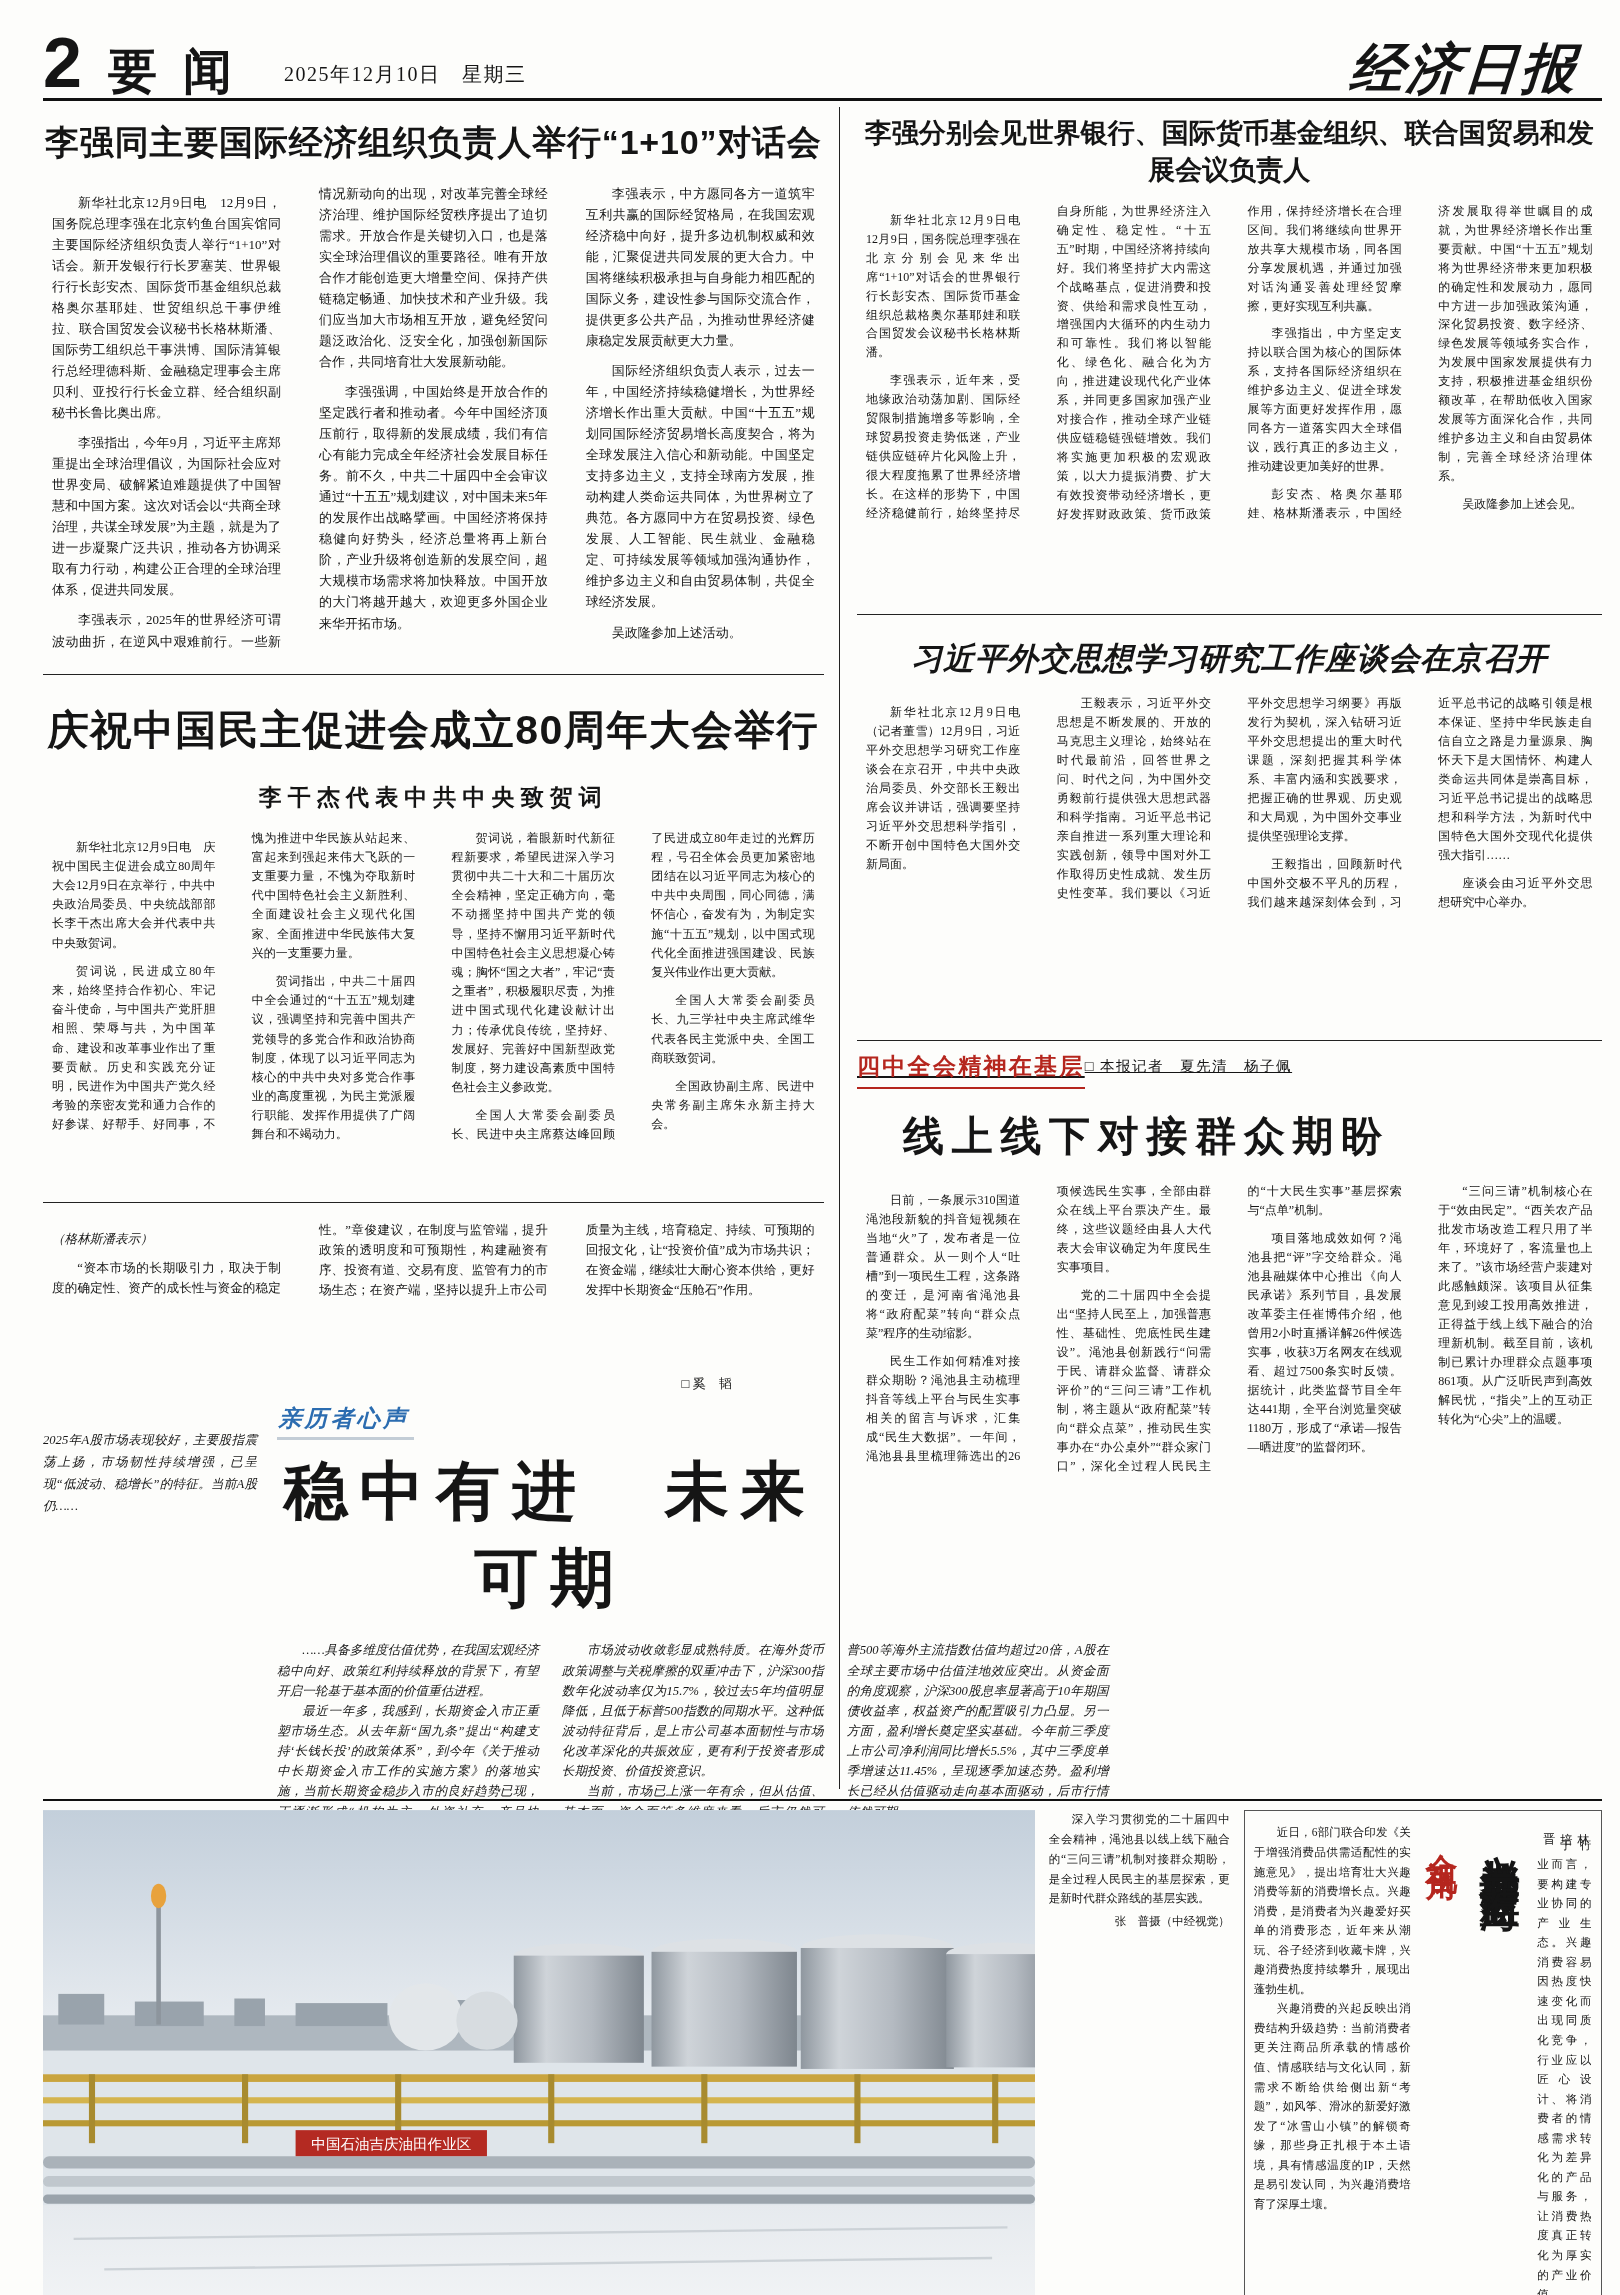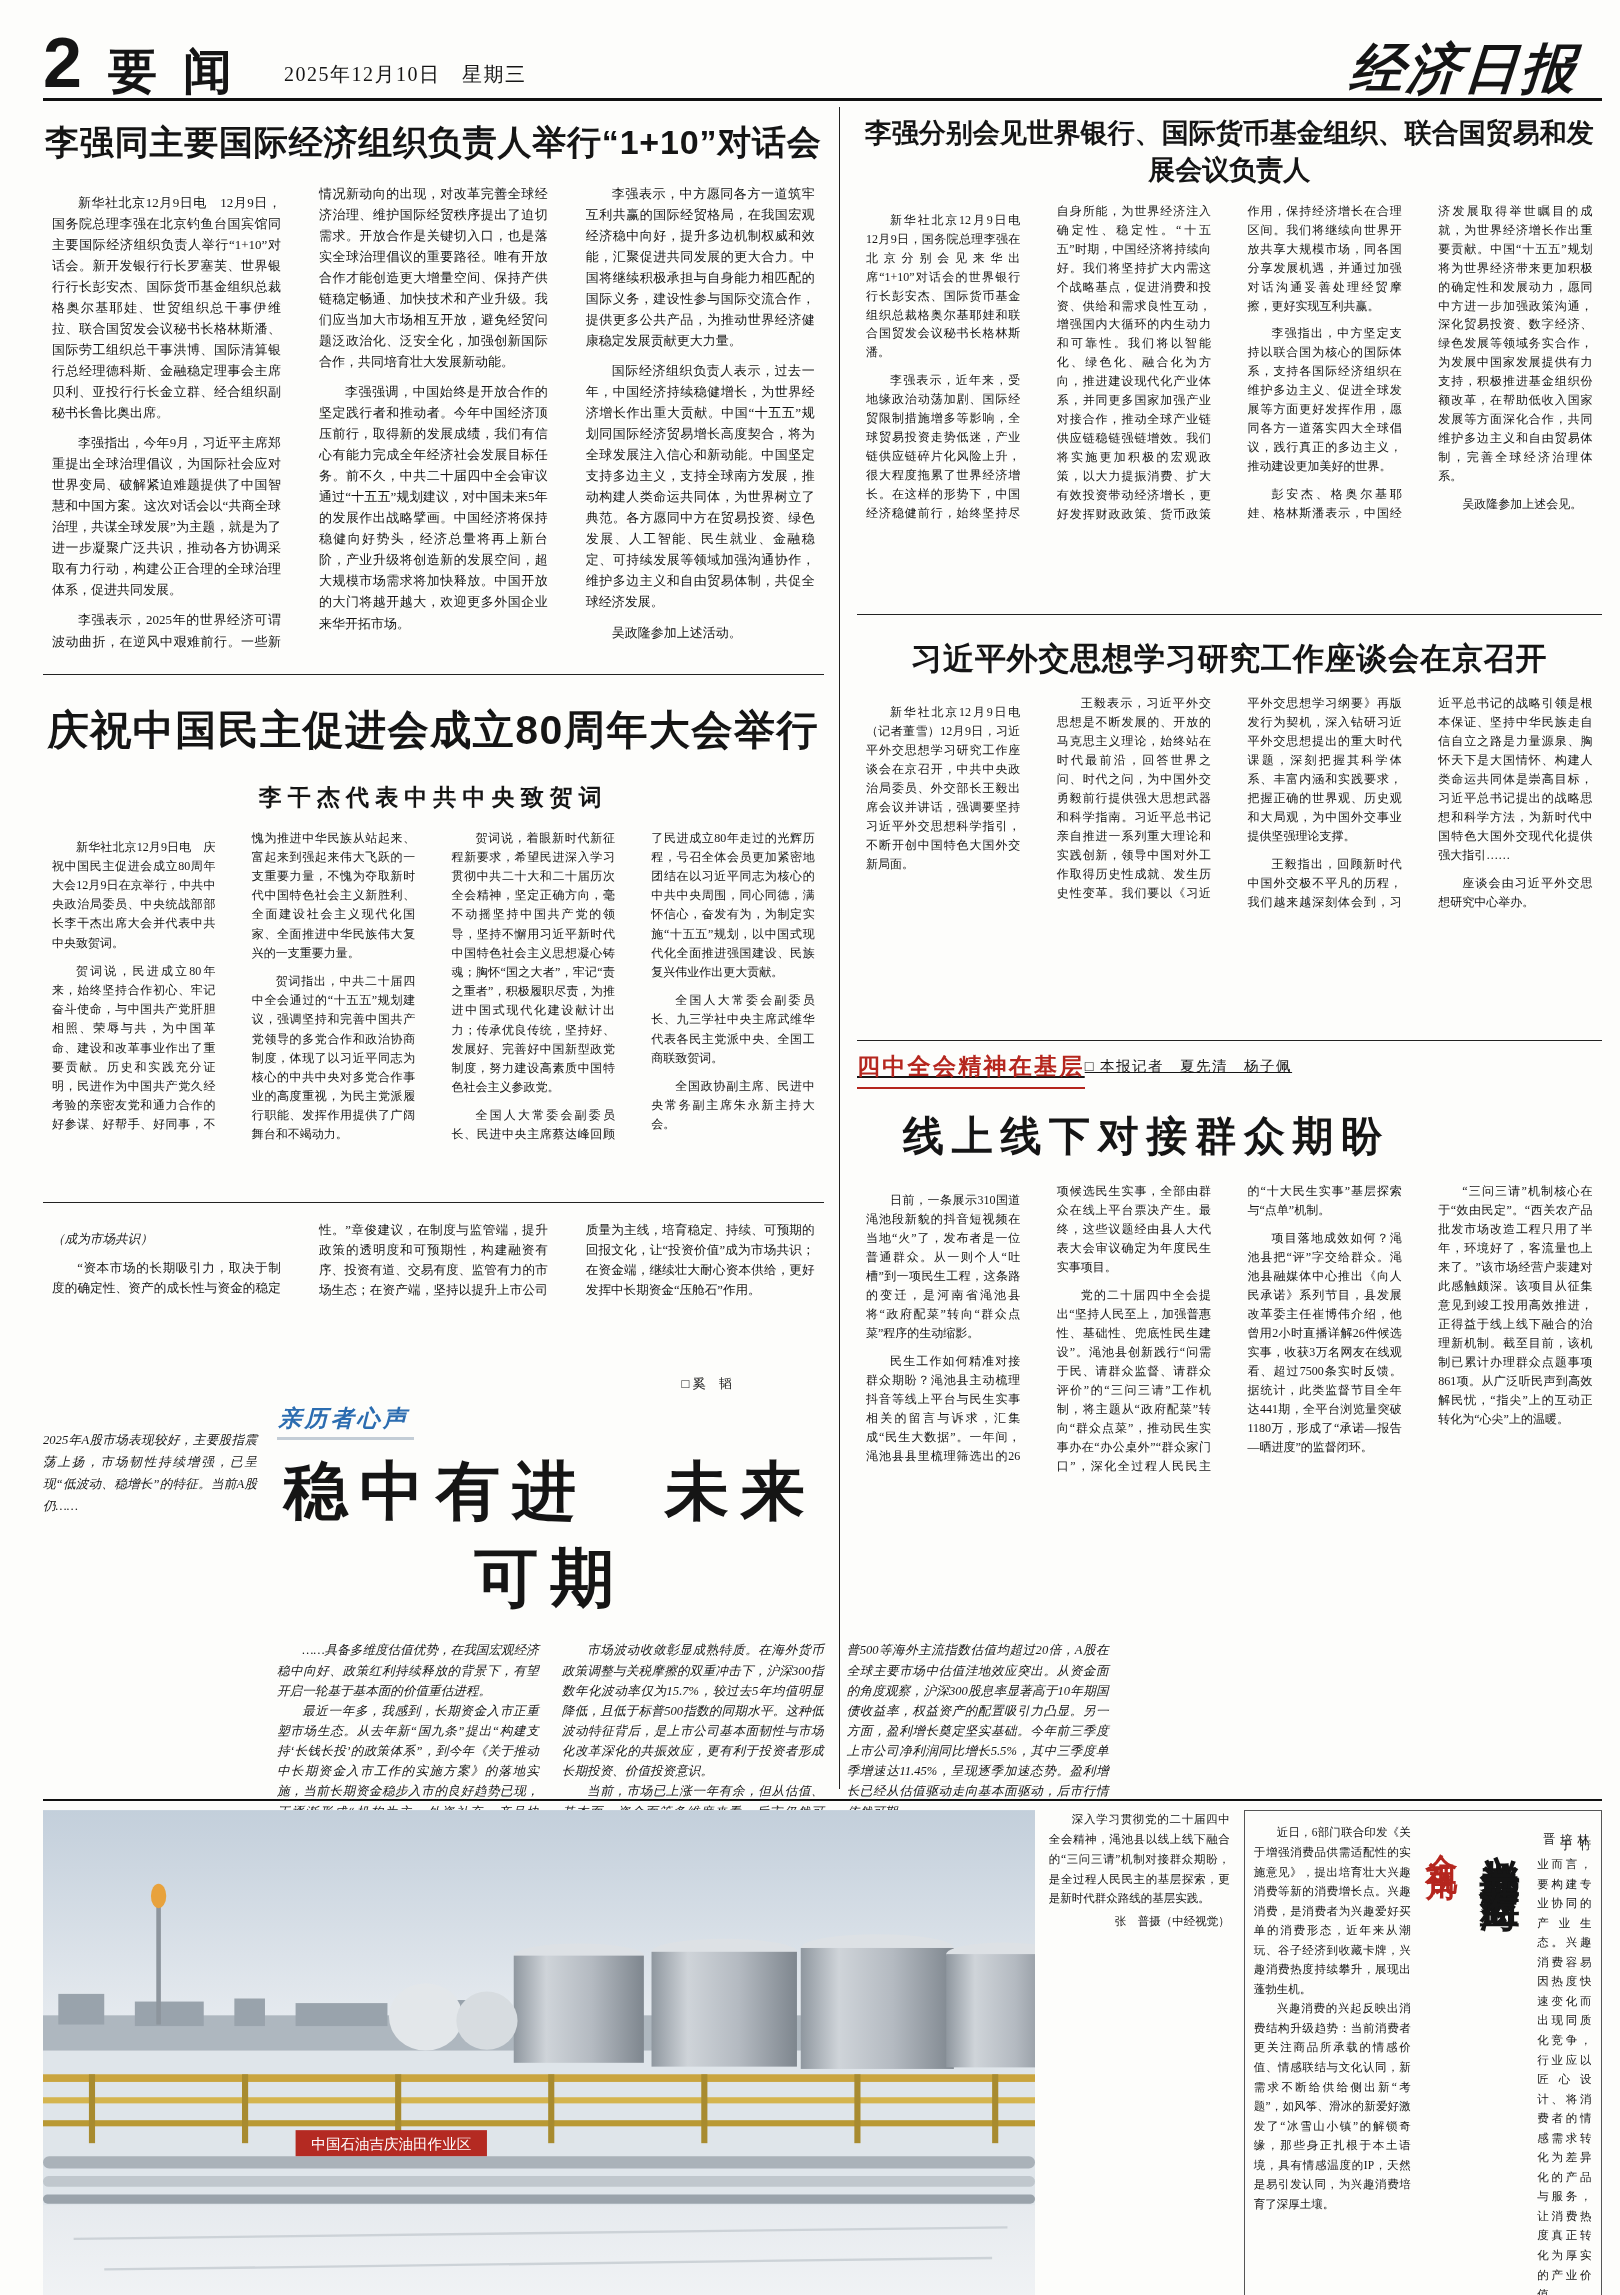--- a/index.html
+++ b/index.html
@@ -26,21 +26,21 @@
   
   .a1{height:568px;margin-bottom:10.7px;}
   .a1 h1{font-size:34px;font-weight:900;text-align:center;letter-spacing:0.8px;padding:12.2px 0 17px;}
   .a1 .body{column-count:3;column-gap:20px;font-size:13px;line-height:1.62;height:490px;}
   
   .a2{height:508px;margin-bottom:12.2px;}
   .a2 h1{font-size:27px;font-weight:900;text-align:center;line-height:1.35;padding:7.7px 0 13.8px;}
   .a2 .body{column-count:4;column-gap:18.4px;font-size:12px;line-height:1.58;height:398px;}
   
   .a3{height:412px;}
-  .a3 h1{font-size:31px;font-weight:900;text-align:center;padding:10.7px 0 13.8px;letter-spacing:0.8px;}
+  .a3 h1{font-size:31px;font-weight:900;text-align:center;padding:10.7px 0 13.8px;letter-spacing:0.8px;font-style:italic;}
   .a3 .body{column-count:4;column-gap:18.4px;font-size:12px;line-height:1.58;height:329px;}
   
   .mj{height:517px;margin-bottom:9.2px;}
   .mj h1{font-size:41px;font-weight:900;text-align:center;letter-spacing:1.5px;padding:17px 0 7.7px;}
   .mj h2{font-size:23px;font-weight:700;text-align:center;letter-spacing:6.1px;padding:4.6px 0 15.3px;
          font-family:"Liberation Serif",serif;margin-top:12px;}
   .mj .body{column-count:4;column-gap:18.4px;font-size:12px;line-height:1.6;height:377px;}
   
   .jc{height:749px;border-top:0.8px solid #222;padding-top:10.7px;}
   .jc-top{display:flex;align-items:flex-start;text-decoration:underline;}
@@ -127,21 +127,21 @@
             <p>贺词指出，中共二十届四中全会通过的“十五五”规划建议，强调坚持和完善中国共产党领导的多党合作和政治协商制度，体现了以习近平同志为核心的中共中央对多党合作事业的高度重视，为民主党派履行职能、发挥作用提供了广阔舞台和不竭动力。</p>
             <p>贺词说，着眼新时代新征程新要求，希望民进深入学习贯彻中共二十大和二十届历次全会精神，坚定正确方向，毫不动摇坚持中国共产党的领导，坚持不懈用习近平新时代中国特色社会主义思想凝心铸魂；胸怀“国之大者”，牢记“责之重者”，积极履职尽责，为推进中国式现代化建设献计出力；传承优良传统，坚持好、发展好、完善好中国新型政党制度，努力建设高素质中国特色社会主义参政党。</p>
             <p>全国人大常委会副委员长、民进中央主席蔡达峰回顾了民进成立80年走过的光辉历程，号召全体会员更加紧密地团结在以习近平同志为核心的中共中央周围，同心同德，满怀信心，奋发有为，为制定实施“十五五”规划，以中国式现代化全面推进强国建设、民族复兴伟业作出更大贡献。</p>
             <p>全国人大常委会副委员长、九三学社中央主席武维华代表各民主党派中央、全国工商联致贺词。</p>
             <p>全国政协副主席、民进中央常务副主席朱永新主持大会。</p>
           </div>
       </div>
 
       <div class="art sj">
         <div class="body">
-          <p style="text-indent:0;font-style:italic;">（成为市场共识）</p>
+          <p style="text-indent:0;font-style:italic;">（格林斯潘表示）</p>
           <span><p>“资本市场的长期吸引力，取决于制度的确定性、资产的成长性与资金的稳定性。”章俊建议，在制度与监管端，提升政策的透明度和可预期性，构建融资有序、投资有道、交易有度、监管有力的市场生态；在资产端，坚持以提升上市公司质量为主线，培育稳定、持续、可预期的回报文化，让“投资价值”成为市场共识；在资金端，继续壮大耐心资本供给，更好发挥中长期资金“压舱石”作用。</p></span>
         </div>
         <div class="author">□ 奚　韬</div>
       </div>
 
       <div class="vc">
         <div class="vc-intro">2025年A股市场表现较好，主要股指震荡上扬，市场韧性持续增强，已呈现“低波动、稳增长”的特征。当前A股仍……</div>
         <div>
           <span class="vc-label">亲历者心声</span>
           <div class="vc-head">稳中有进　未来可期</div>

